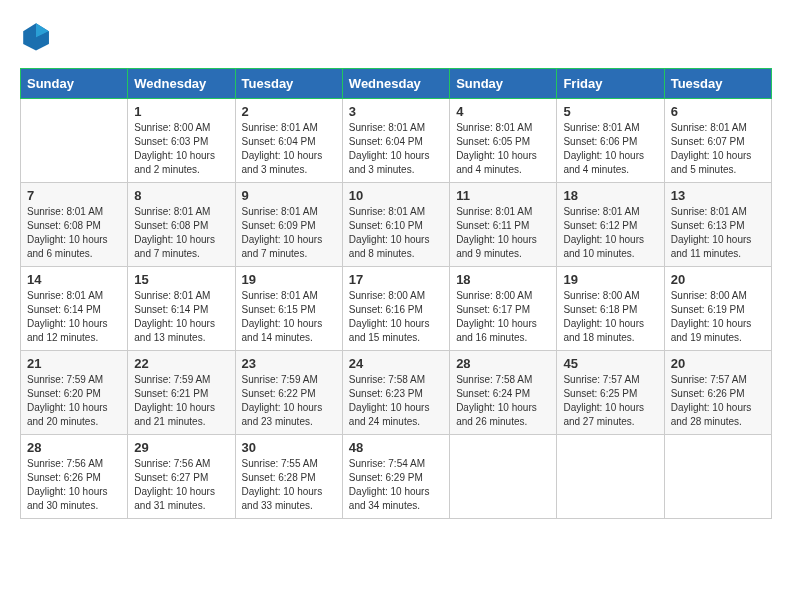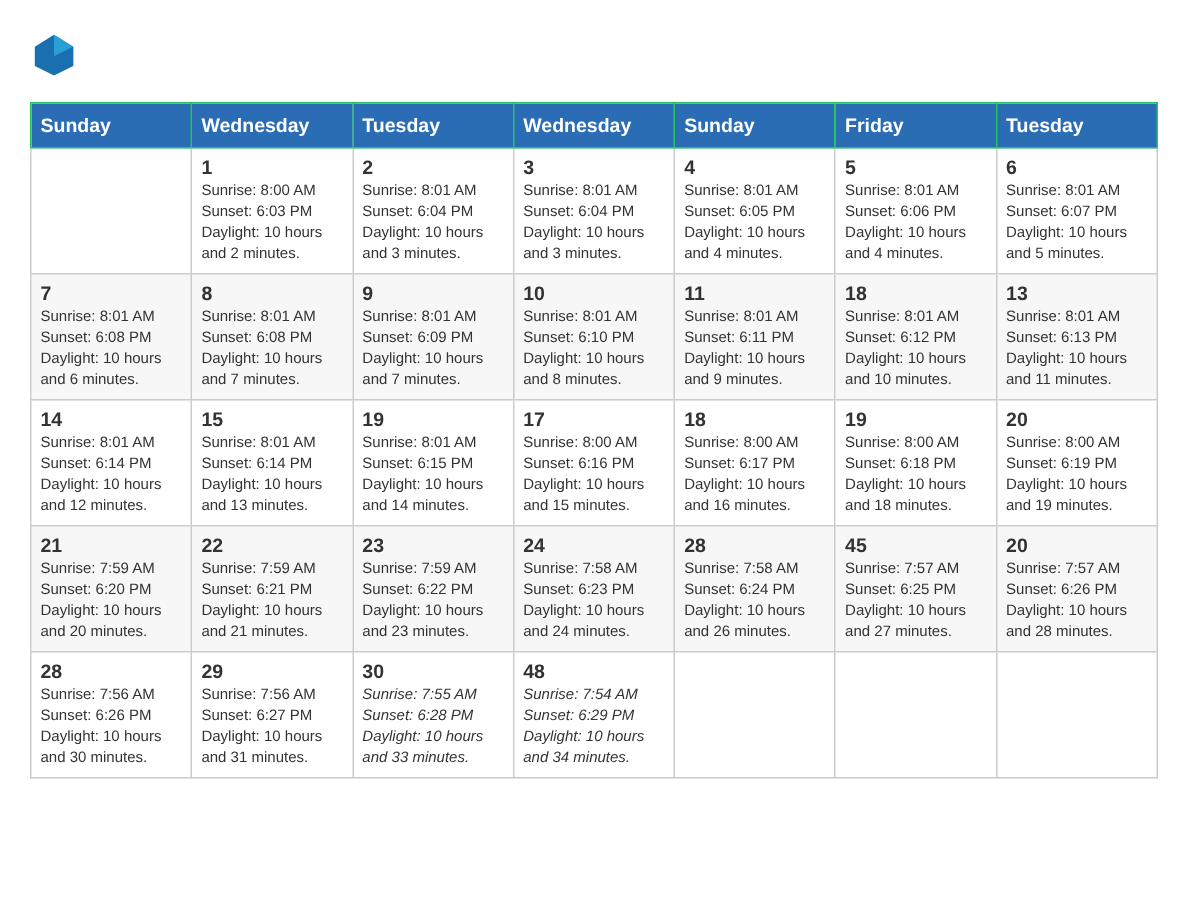--- a/index.html
+++ b/index.html
@@ -325,28 +325,28 @@
         </td>
         <td>
           <span class="day-num">29</span>
           <div class="day-info" style="white-space: pre-line;">Sunrise: 7:56 AM
 Sunset: 6:27 PM
 Daylight: 10 hours
 and 31 minutes.</div>
         </td>
         <td>
           <span class="day-num">30</span>
-          <div class="day-info" style="white-space: pre-line; font-style: italic;">Sunrise: 7:55 AM
+          <div class="day-info" style="white-space: pre-line;">Sunrise: 7:55 AM
 Sunset: 6:28 PM
 Daylight: 10 hours
 and 33 minutes.</div>
         </td>
         <td>
           <span class="day-num">48</span>
-          <div class="day-info" style="white-space: pre-line; font-style: italic;">Sunrise: 7:54 AM
+          <div class="day-info" style="white-space: pre-line;">Sunrise: 7:54 AM
 Sunset: 6:29 PM
 Daylight: 10 hours
 and 34 minutes.</div>
         </td>
         <td class="empty"></td>
         <td class="empty"></td>
         <td class="empty"></td>
       </tr>
     </tbody>
 </table>

